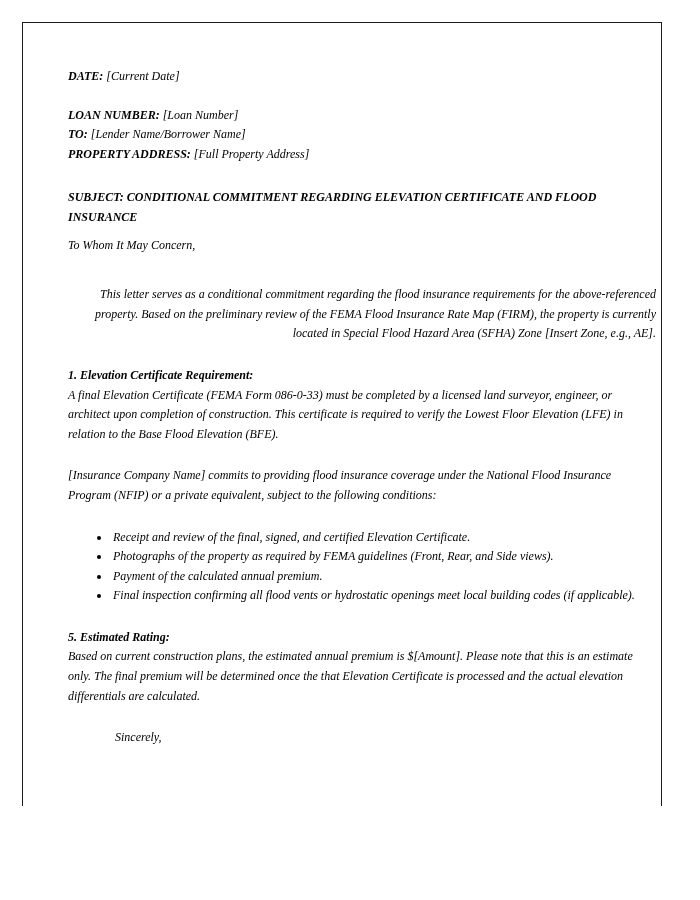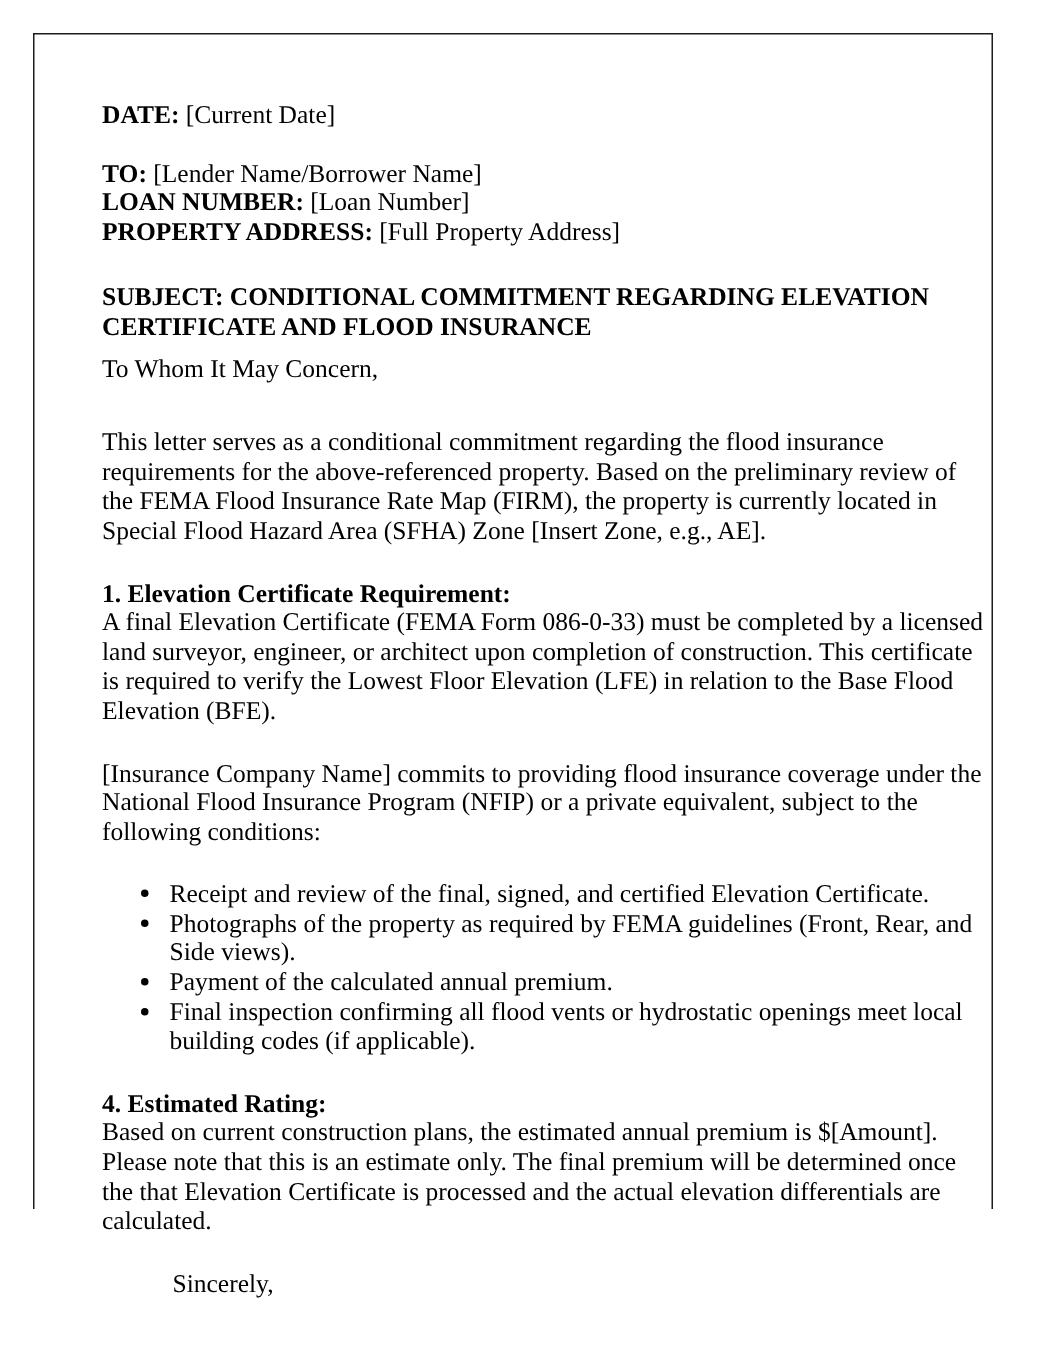--- a/index.html
+++ b/index.html
@@ -23,22 +23,23 @@
     border-left: 1px solid #1c1c1c;
     border-right: 1px solid #1c1c1c;
     border-top: 1px solid #1c1c1c;
     box-sizing: border-box;
   }
   .letter-body {
     position: absolute;
     left: 45px;
     top: 44px;
     width: 588px;
-    font-size: 17px;
+    font-size: 12px;
     line-height: 19.6px;
+    font-style: italic;
   }
   .field-line {
     white-space: nowrap;
   }
   .field-label {
     font-weight: bold;
   }
   .block-date {
     margin-bottom: 19px;
   }
@@ -47,21 +48,21 @@
   }
   .subject-heading {
     font-weight: bold;
     margin-bottom: 8px;
   }
   .salutation {
     margin-bottom: 30px;
   }
   .para {
     margin-bottom: 22px;
-    text-align: left;
+    text-align: right;
   }
   .section {
     margin-bottom: 22px;
   }
   .section-heading {
     font-weight: bold;
   }
   .section-text {
     margin: 0;
   }
@@ -83,22 +84,22 @@
 <body>
 
 <div class="page-frame">
   <div class="letter-body">
 
     <div class="block-date">
       <div class="field-line"><span class="field-label">DATE:</span> <span>[Current Date]</span></div>
     </div>
 
     <div class="block-recipient">
+      <div class="field-line"><span class="field-label">LOAN NUMBER:</span> <span>[Loan Number]</span></div>
       <div class="field-line"><span class="field-label">TO:</span> <span>[Lender Name/Borrower Name]</span></div>
-      <div class="field-line"><span class="field-label">LOAN NUMBER:</span> <span>[Loan Number]</span></div>
       <div class="field-line"><span class="field-label">PROPERTY ADDRESS:</span> <span>[Full Property Address]</span></div>
     </div>
 
     <div class="subject-heading">SUBJECT: CONDITIONAL COMMITMENT REGARDING ELEVATION CERTIFICATE AND FLOOD INSURANCE</div>
 
     <div class="salutation">To Whom It May Concern,</div>
 
     <div class="para">This letter serves as a conditional commitment regarding the flood insurance requirements for the above-referenced property. Based on the preliminary review of the FEMA Flood Insurance Rate Map (FIRM), the property is currently located in Special Flood Hazard Area (SFHA) Zone [Insert Zone, e.g., AE].</div>
 
     <div class="section">
@@ -111,21 +112,21 @@
     </div>
 
     <ul class="conditions">
       <li>Receipt and review of the final, signed, and certified Elevation Certificate.</li>
       <li>Photographs of the property as required by FEMA guidelines (Front, Rear, and Side views).</li>
       <li>Payment of the calculated annual premium.</li>
       <li>Final inspection confirming all flood vents or hydrostatic openings meet local building codes (if applicable).</li>
     </ul>
 
     <div class="section">
-      <div class="section-heading">4. Estimated Rating:</div>
+      <div class="section-heading">5. Estimated Rating:</div>
       <div class="section-text">Based on current construction plans, the estimated annual premium is $[Amount]. Please note that this is an estimate only. The final premium will be determined once the that Elevation Certificate is processed and the actual elevation differentials are calculated.</div>
     </div>
 
 
     <div class="closing">Sincerely,</div>
 
   </div>
 </div>
 
 </body></html>

